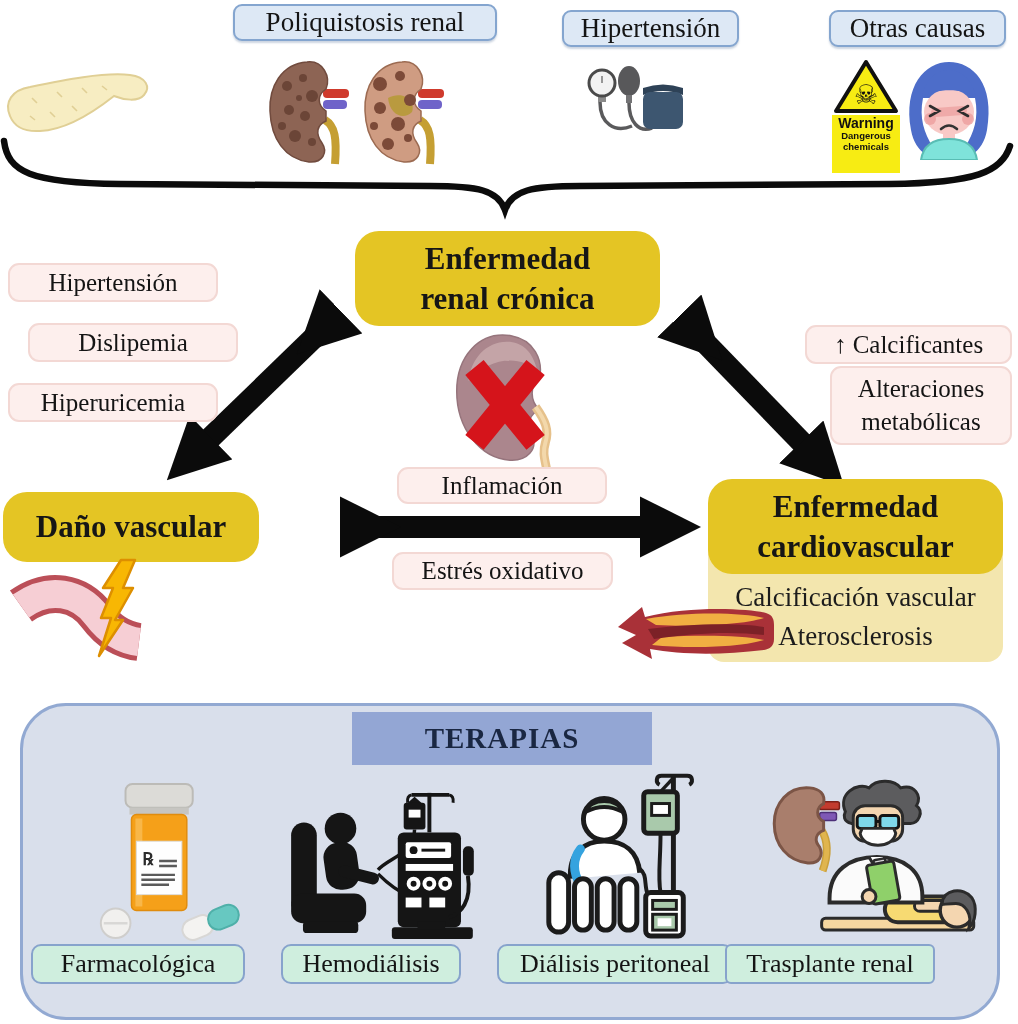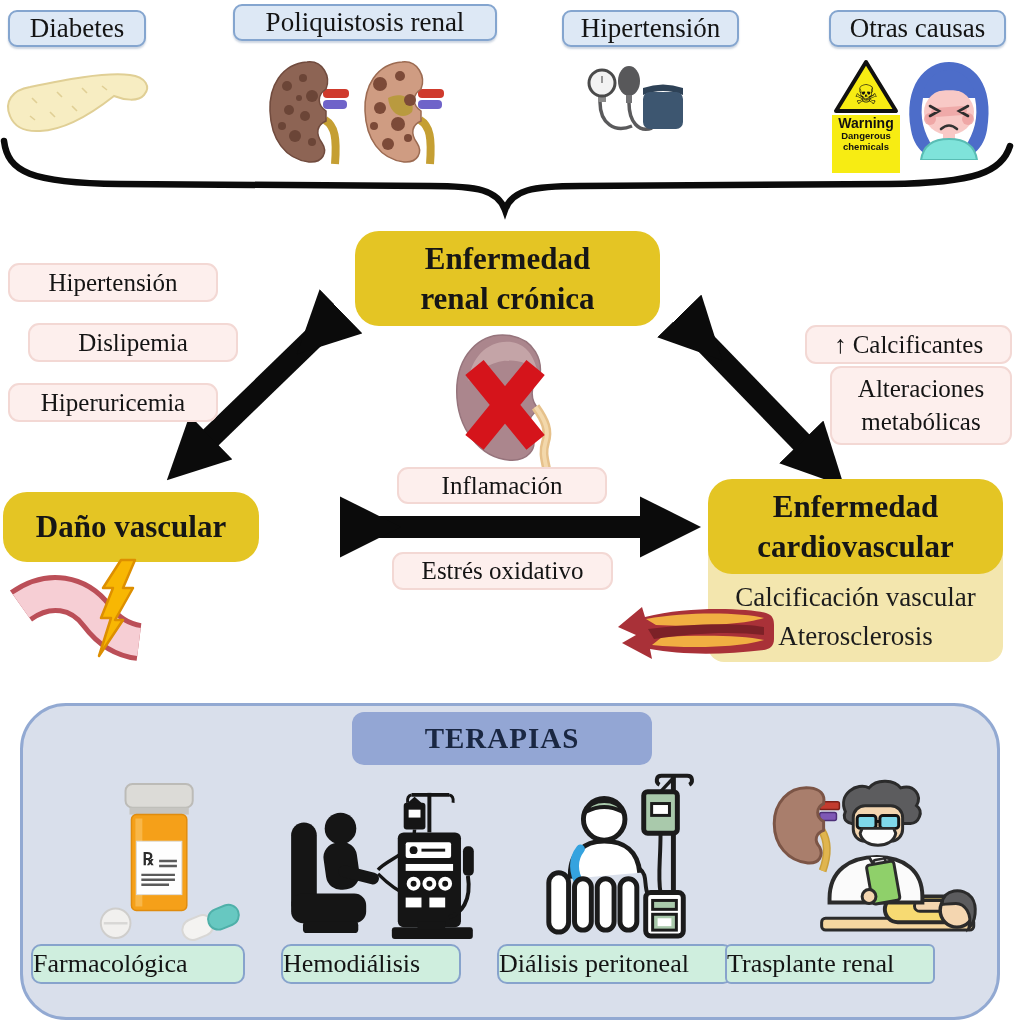--- a/index.html
+++ b/index.html
@@ -9,36 +9,33 @@
   .blue-pill{background:#dde8f5;border:2px solid #84a5cf;border-radius:9px;text-align:center;
              font-size:27px;box-shadow:0 2px 2px rgba(110,135,170,.35);display:flex;align-items:center;justify-content:center;}
   .pink-pill{background:#fdefed;border:2px solid #f3d8d4;border-radius:11px;text-align:center;
              font-size:25px;display:flex;align-items:center;justify-content:center;}
   .yellow-box{background:#e4c524;border-radius:24px;text-align:center;font-weight:bold;
               font-size:31px;line-height:1.28;color:#161616;display:flex;flex-direction:column;align-items:center;justify-content:center;}
   .lightyellow-box{background:#f3e6ae;border-radius:16px;}
   .cardio-sub{font-size:27px;line-height:1.45;text-align:center;color:#1c1c1c;}
   .panel{background:#d9dfeb;border:3px solid #92a9d2;border-radius:46px;}
   .terapias{background:#93a6d4;color:#1a2742;font-weight:bold;font-size:29px;text-align:center;
-            display:flex;align-items:center;justify-content:center;letter-spacing:1px;border-radius:12px;}
+            display:flex;align-items:center;justify-content:center;letter-spacing:1px;}
   .mint-pill{background:#cfeede;border:2px solid #87a3cc;border-radius:10px;text-align:center;
-             font-size:26px;display:flex;align-items:center;justify-content:flex-start;}
+             font-size:26px;display:flex;align-items:center;justify-content:center;}
   .warn-label{background:#f7ec13;text-align:center;color:#111;padding:1px 0 21px 0;}
   .warn-title{font-weight:bold;font-size:14px;line-height:15px;font-family:"Liberation Sans",sans-serif;}
   .warn-sub{font-weight:bold;font-size:9.5px;line-height:10.5px;font-family:"Liberation Sans",sans-serif;}
   svg{display:block;}
 </style>
 </head>
 <body>
 
 <div class="canvas">
 
-  <div class="abs blue-pill" style="left:8px;top:10px;width:138px;height:37px;">
-    <span>Diabetes</span>
-  </div>
   <div class="abs blue-pill" style="left:233px;top:4px;width:264px;height:37px;">
     <span>Poliquistosis renal</span>
   </div>
   <div class="abs blue-pill" style="left:562px;top:10px;width:177px;height:37px;">
     <span>Hipertensión</span>
   </div>
   <div class="abs blue-pill" style="left:829px;top:10px;width:177px;height:37px;">
     <span>Otras causas</span>
   </div>
 

